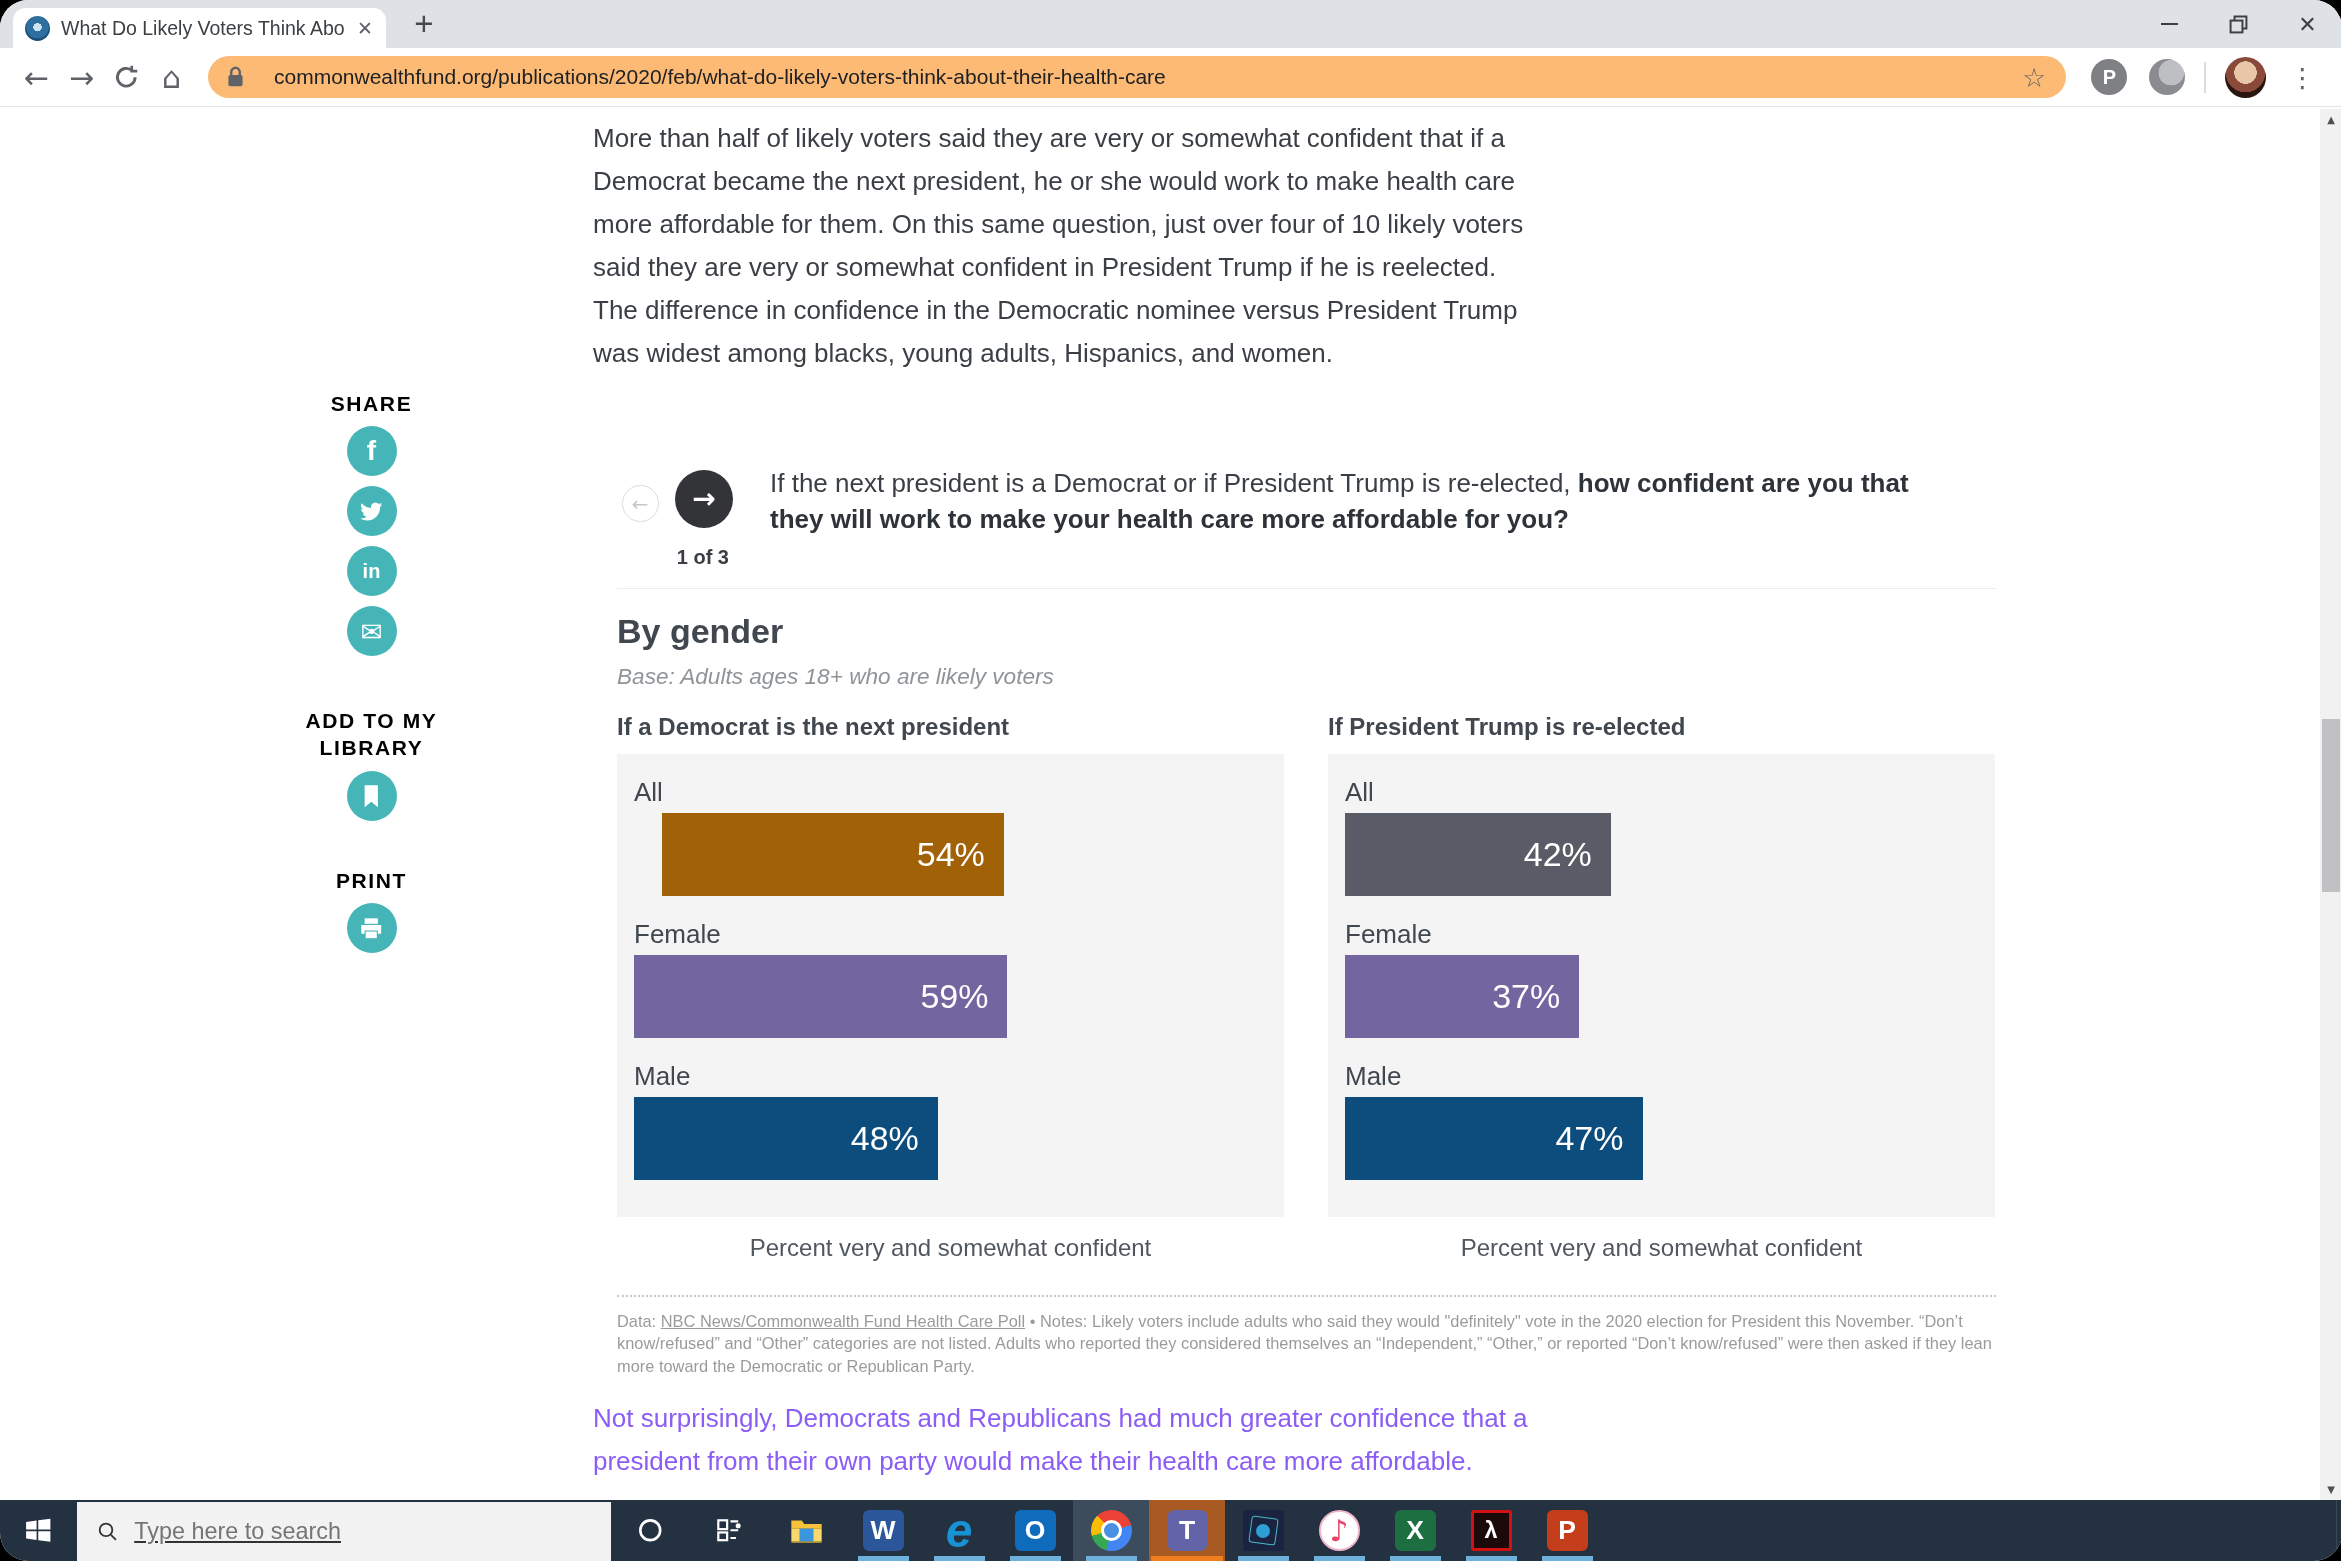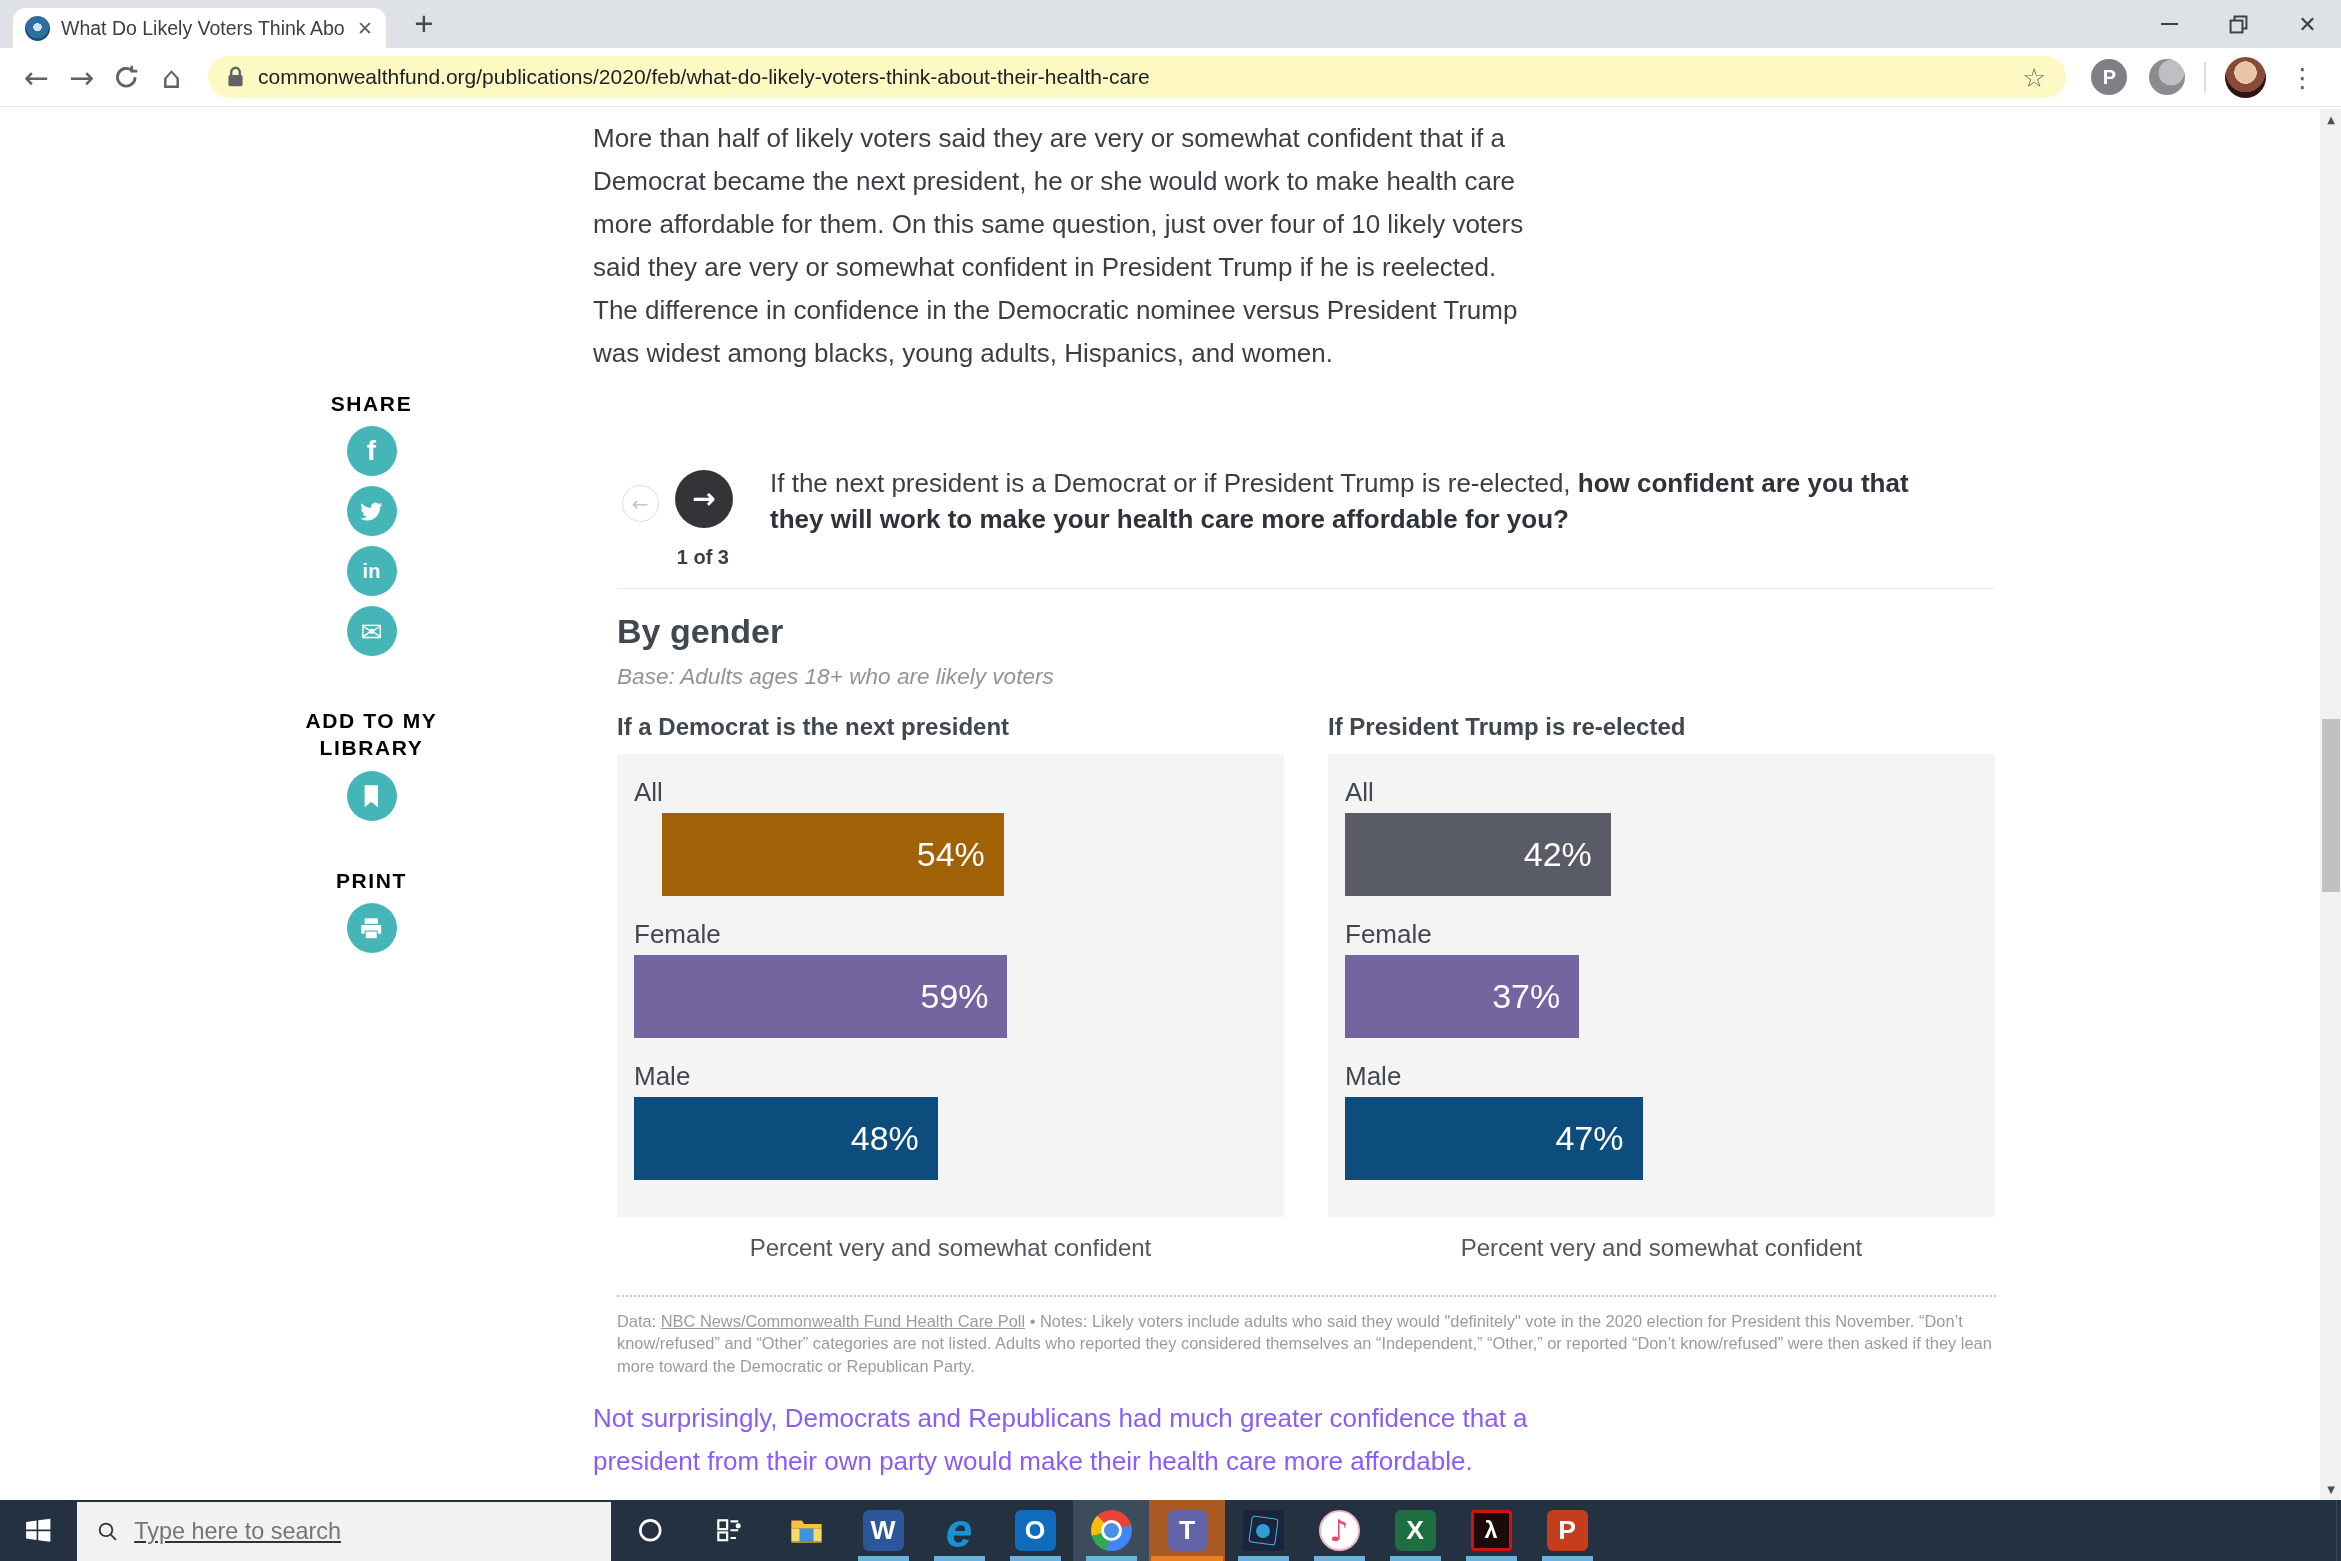--- a/index.html
+++ b/index.html
@@ -1,18 +1,18 @@
 <!DOCTYPE html>
 <html style="font-size:12.5px"><head>
 <meta charset="utf-8">
 <style>
   * { margin:0; padding:0; box-sizing:border-box; }
   html,body { background:#000; }
   .screen { position:relative; width:2342px; height:1561px; background:#fff;
-            font-family:"Liberation Sans", sans-serif; overflow:hidden; }
+            font-family:"Liberation Sans", sans-serif; overflow:hidden;border-radius:28px; }
 
   
   .tabstrip { position:absolute; top:0; left:0; right:0; height:48px; background:#dee1e6; }
   .tab { position:absolute; left:12.5px; top:7.8px; width:373px; height:41px; background:#fff;
          border-radius:12.5px 12.5px 0 0; display:flex; align-items:center; padding:0 12.5px; }
   .favicon { width:25px; height:25px; border-radius:50%; flex:0 0 25px;
              background:radial-gradient(circle at 50% 45%, #cfe3f0 0 22%, #2d6f9e 23% 60%, #1b4f7a 61% 100%); }
   .tab-title { font-size:19.5px; color:#3c4043; white-space:nowrap; overflow:hidden; flex:1; margin-left:11px; }
   .tab-close { font-size:19px; color:#5f6368; margin-left:4.7px; font-family:"DejaVu Sans",sans-serif; cursor:default; }
   .newtab { position:absolute; left:406px; top:6.2px; width:36px; height:36px; display:flex;
@@ -22,22 +22,22 @@
             color:#3c4043; font-family:"DejaVu Sans",sans-serif; }
   .winbtn.min span { display:block; width:17px; border-top:2.3px solid #3c4043; }
   .winbtn.close { font-size:22px; }
 
   
   .toolbar { position:absolute; top:48px; left:0; right:0; height:59px; background:#fff;
              border-bottom:1.6px solid #e2e4e8; display:flex; align-items:center; padding:0 14px; }
   .navico { width:45px; height:45px; display:flex; align-items:center; justify-content:center;
             font-size:30px; color:#5f6368; font-family:"DejaVu Sans",sans-serif; }
   .navico svg { width:26.5px; height:26.5px; }
-  .omnibox { flex:1; height:42px; background:#fef9c3; border-radius:21px; margin:0 14px;
-             display:flex; align-items:center; padding:0 7.8px 0 19px; }
+  .omnibox { flex:1; height:42px; background:#fdba74; border-radius:21px; margin:0 14px;
+             display:flex; align-items:center; padding:0 7.8px 0 19px;gap:16px; }
   .lock { width:17px; height:22px; margin-right:14px; }
   .url { font-size:21px; color:#202124; white-space:nowrap; overflow:hidden; flex:1; }
   .star { font-size:26.5px; color:#5f6368; font-family:"DejaVu Sans",sans-serif; padding:0 12.5px; }
   .ext { width:36px; height:36px; border-radius:50%; background:#7e8084; color:#fff; font-weight:bold;
          font-size:20px; display:flex; align-items:center; justify-content:center; margin:0 11px; }
   .ext.blank { background:radial-gradient(circle at 62% 38%, #bdbfc2 0 40%, #8a8c90 41% 100%); }
   .tbsep { width:1.6px; height:31px; background:#dadce0; margin:0 7.8px; }
   .avatar { width:41px; height:41px; border-radius:50%; margin:0 11px;
             background:radial-gradient(circle at 50% 38%, #e8c6a8 0 34%, #8a4a3a 35% 60%, #2a1510 61% 100%); }
   .menu3 { font-size:26.5px; color:#5f6368; font-family:"DejaVu Sans",sans-serif; padding:0 12.5px; }

